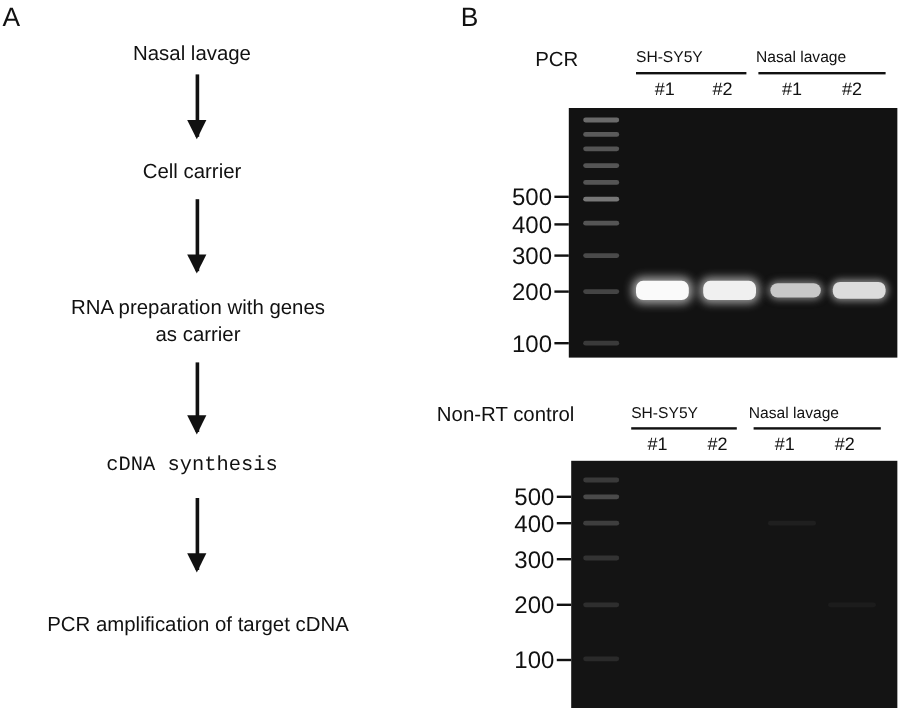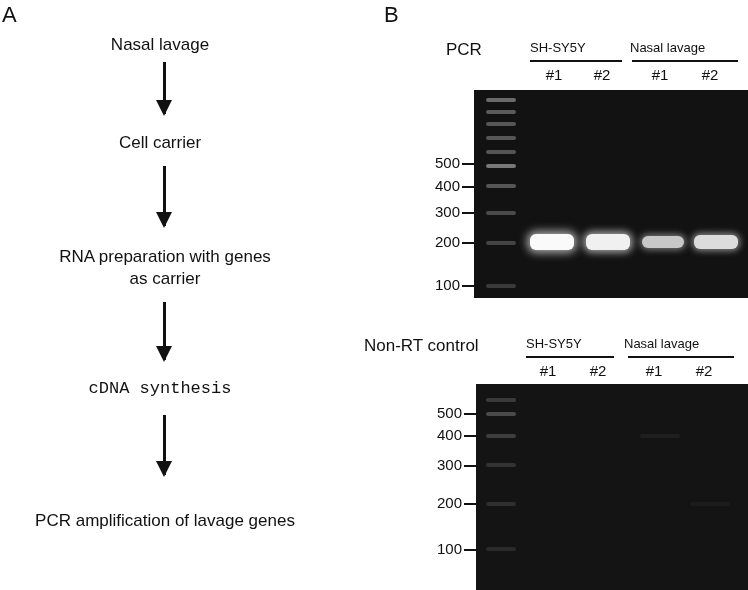--- a/index.html
+++ b/index.html
@@ -9,21 +9,21 @@
   .panel-letter { font-size:22px; }
   .step { position:absolute; font-size:17px; text-align:center; line-height:22px; white-space:nowrap; }
   .arrow { position:absolute; width:3px; background:#111; }
   .arrow::after { content:""; position:absolute; left:-7px; bottom:-2px;
     border-left:8.5px solid transparent; border-right:8.5px solid transparent; border-top:16px solid #111; }
   .gel-label { position:absolute; font-size:17px; white-space:nowrap; }
   .grp { position:absolute; font-size:13px; text-align:left; white-space:nowrap; }
   .grp-line { position:absolute; height:1.5px; background:#111; }
   .lane-id { position:absolute; font-size:15px; text-align:center; width:40px; }
   .gel { position:absolute; background:#111; overflow:hidden; }
-  .size { position:absolute; font-size:15px; text-align:right; width:40px; }
+  .size { position:absolute; font-size:20px; text-align:right; width:40px; }
   .tick { position:absolute; height:2px; width:12px; background:#111; }
   .ladder-band { position:absolute; height:4px; width:30px; border-radius:2px; }
   .band { position:absolute; border-radius:6px; }
 </style>
 </head>
 <body>
 
 <div class="abs panel-letter" style="left:2px;top:2px;">A</div>
 
 <div class="step" style="left:60px;top:34px;width:200px;">Nasal lavage</div>
@@ -32,21 +32,21 @@
 <div class="step" style="left:60px;top:132px;width:200px;">Cell carrier</div>
 <div class="arrow" style="left:163px;top:166px;height:60px;"></div>
 
 <div class="step" style="left:40px;top:246px;width:250px;white-space:pre-line;">RNA preparation with genes
 as carrier</div>
 <div class="arrow" style="left:163px;top:302px;height:58px;"></div>
 
 <div class="step" style="left:60px;top:378px;width:200px;font-family:Liberation Mono, monospace;">cDNA synthesis</div>
 <div class="arrow" style="left:163px;top:415px;height:60px;"></div>
 
-<div class="step" style="left:0px;top:510px;width:330px;">PCR amplification of lavage genes</div>
+<div class="step" style="left:0px;top:510px;width:330px;">PCR amplification of target cDNA</div>
 
 <div class="abs panel-letter" style="left:384px;top:2px;">B</div>
 
 <div class="gel-label" style="left:446px;top:40px;">PCR</div>
 <div class="grp" style="left:530px;top:40px;width:92px;">SH-SY5Y</div>
 <div class="grp-line" style="left:530px;top:60px;width:92px;"></div>
 <div class="grp" style="left:630px;top:40px;width:110px;">Nasal lavage</div>
 <div class="grp-line" style="left:632px;top:60px;width:106px;"></div>
 <div class="lane-id" style="left:534px;top:66px;">#1</div>
 <div class="lane-id" style="left:582px;top:66px;">#2</div>

